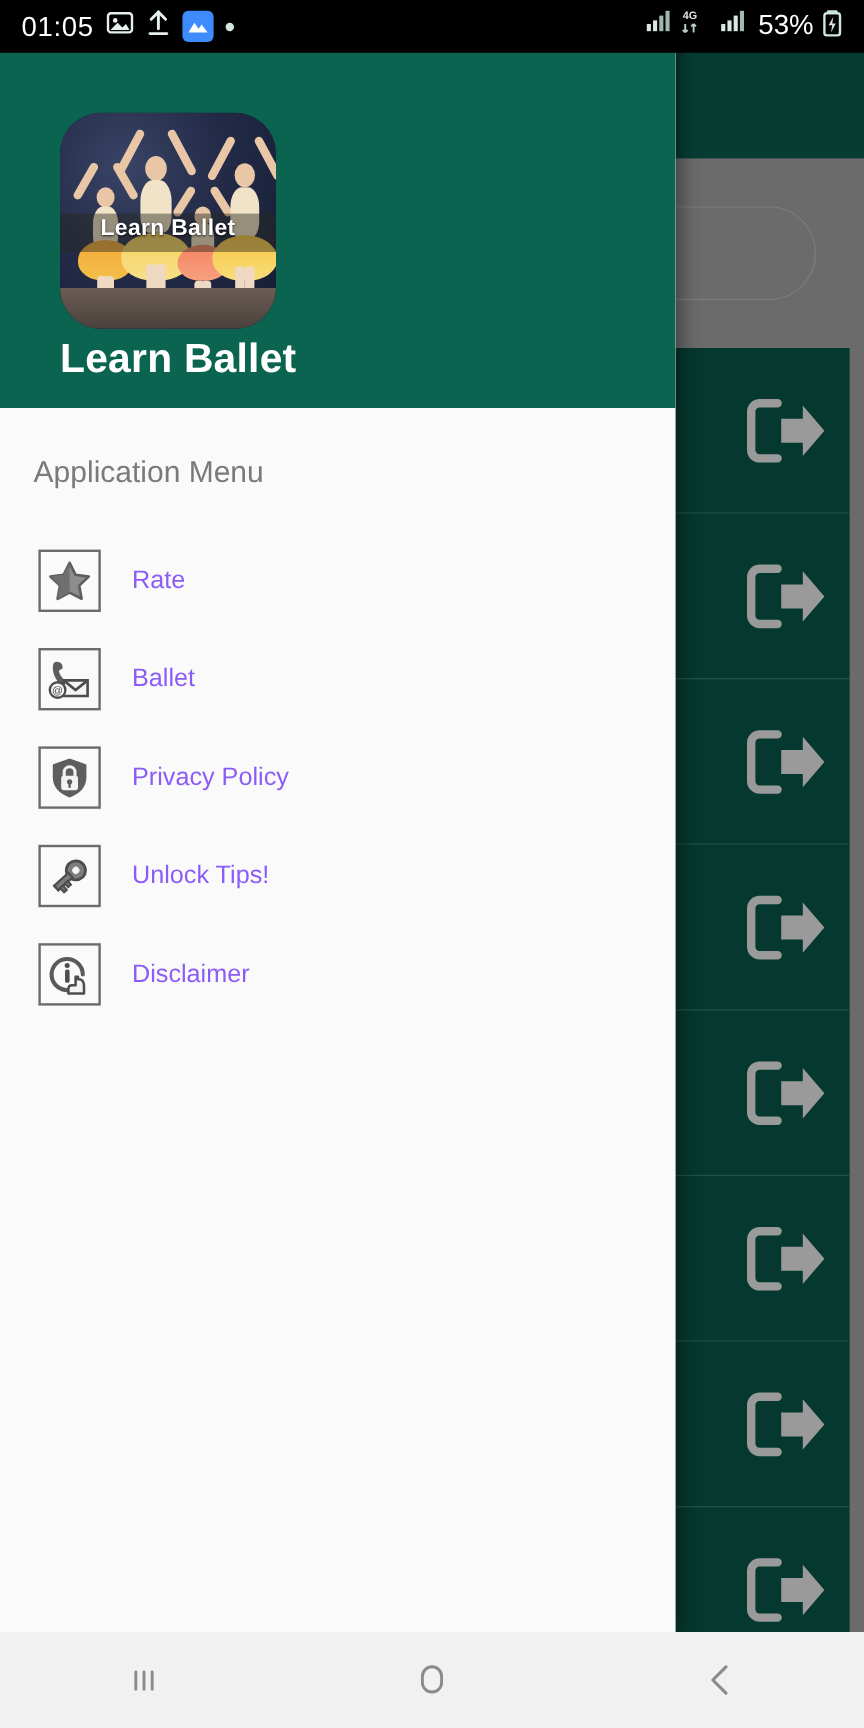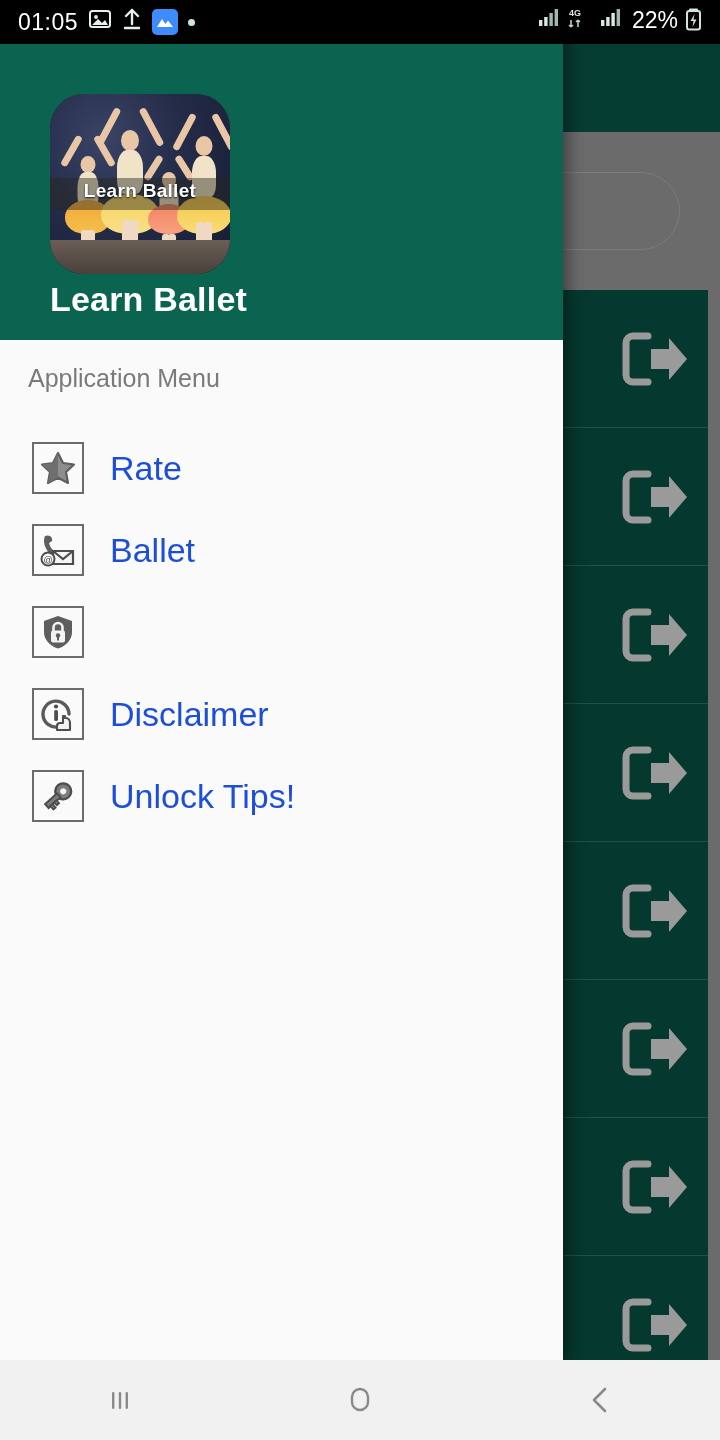--- a/index.html
+++ b/index.html
@@ -206,21 +206,21 @@
   .drawer-app-title {
     position: absolute;
     left: 50px;
     top: 280px;
     color: #ffffff;
     font-size: 34px;
     font-weight: bold;
     letter-spacing: .2px;
   }
   .drawer-menu {
-    padding-top: 24px;
+    padding-top: 40px;
   }
   .menu-section-title {
     color: #7a7a7a;
     font-size: 25px;
     padding: 0 0 0 28px;
     margin-bottom: 34px;
   }
   .menu-item {
     display: flex;
     align-items: center;
@@ -234,22 +234,22 @@
     flex: 0 0 52px;
     border: 2px solid #6b6b6b;
     box-sizing: border-box;
     display: flex;
     align-items: center;
     justify-content: center;
     background: #fafafa;
   }
   .menu-label {
     margin-left: 26px;
-    font-size: 34px;
-    color: #1d4ed8;
+    font-size: 21px;
+    color: #8b5cf6;
   }
 
   
   #statusbar {
     position: absolute;
     left: 0; top: 0;
     width: 720px;
     height: 44px;
     background: #000000;
     display: flex;
@@ -512,49 +512,50 @@
       <div class="menu-item">
         <span class="menu-icon">
           <svg width="38" height="38" viewBox="0 0 38 38" aria-hidden="true">
             <path d="M19 3 L33 8 V19 C33 27 27 33 19 35.5 C11 33 5 27 5 19 V8 Z" fill="#5e5e5e"></path>
             <path d="M14.5 18 V14.5 a4.5 4.5 0 0 1 9 0 V18" fill="none" stroke="#f3f3f3" stroke-width="2.6"></path>
             <rect x="12" y="17.5" width="14" height="12" rx="2" fill="#f3f3f3"></rect>
             <circle cx="19" cy="22.5" r="2.2" fill="#5e5e5e"></circle>
             <rect x="18" y="23" width="2" height="4.5" fill="#5e5e5e"></rect>
           </svg>
         </span>
-      </div>
-
-      <div class="menu-item">
-        <span class="menu-icon">
-          <svg width="38" height="38" viewBox="0 0 38 38" aria-hidden="true">
-            <path d="M30 19 A13 13 0 1 0 19 32" fill="none" stroke="#5a5a5a" stroke-width="3.4" stroke-linecap="round"></path>
-            <circle cx="17" cy="11.5" r="2.1" fill="#4d4d4d"></circle>
-            <rect x="15.2" y="15" width="3.8" height="11" rx="1.6" fill="#4d4d4d"></rect>
-            <path d="M24 21 v7 h-3 c-2 0-3 1-3 3 v4 h13 v-7 c0-3-2-5-4-5 h-1 v-2 z" fill="#f3f3f3" stroke="#4d4d4d" stroke-width="2.1" stroke-linejoin="round"></path>
-          </svg>
-        </span>
-        <span class="menu-label">Disclaimer</span>
+        <span class="menu-label">Privacy Policy</span>
       </div>
 
       <div class="menu-item">
         <span class="menu-icon">
           <svg width="38" height="38" viewBox="0 0 38 38" aria-hidden="true">
             <g transform="rotate(-42 19 19)">
               <circle cx="26" cy="19" r="8" fill="#7d7d7d" stroke="#4d4d4d" stroke-width="2.3"></circle>
               <circle cx="26" cy="19" r="3" fill="#f3f3f3"></circle>
               <rect x="4" y="16.4" width="16" height="5.2" fill="#7d7d7d" stroke="#4d4d4d" stroke-width="2"></rect>
               <rect x="6.5" y="21" width="3" height="5" fill="#7d7d7d" stroke="#4d4d4d" stroke-width="1.8"></rect>
               <rect x="12" y="21" width="3" height="4" fill="#7d7d7d" stroke="#4d4d4d" stroke-width="1.8"></rect>
             </g>
           </svg>
         </span>
         <span class="menu-label">Unlock Tips!</span>
       </div>
 
+      <div class="menu-item">
+        <span class="menu-icon">
+          <svg width="38" height="38" viewBox="0 0 38 38" aria-hidden="true">
+            <path d="M30 19 A13 13 0 1 0 19 32" fill="none" stroke="#5a5a5a" stroke-width="3.4" stroke-linecap="round"></path>
+            <circle cx="17" cy="11.5" r="2.1" fill="#4d4d4d"></circle>
+            <rect x="15.2" y="15" width="3.8" height="11" rx="1.6" fill="#4d4d4d"></rect>
+            <path d="M24 21 v7 h-3 c-2 0-3 1-3 3 v4 h13 v-7 c0-3-2-5-4-5 h-1 v-2 z" fill="#f3f3f3" stroke="#4d4d4d" stroke-width="2.1" stroke-linejoin="round"></path>
+          </svg>
+        </span>
+        <span class="menu-label">Disclaimer</span>
+      </div>
+
     </div>
   </div>
 
   <div id="statusbar">
     <div class="sb-left">
       <span class="sb-time">01:05</span>
 
       <span>
         <svg width="24" height="24" viewBox="0 0 24 24" aria-hidden="true">
           <rect x="2" y="4" width="20" height="16" rx="2.5" fill="none" stroke="#e6f1ee" stroke-width="2"></rect>
@@ -600,21 +601,21 @@
 
       <span>
         <svg width="22" height="20" viewBox="0 0 22 20" aria-hidden="true">
           <rect x="1" y="13" width="3.4" height="6" fill="#d9e8e4"></rect>
           <rect x="6.2" y="10" width="3.4" height="9" fill="#d9e8e4"></rect>
           <rect x="11.4" y="6" width="3.4" height="13" fill="#d9e8e4"></rect>
           <rect x="16.6" y="2" width="3.4" height="17" fill="#9fb8b2"></rect>
         </svg>
       </span>
 
-      <span class="sb-batt-text">22%</span>
+      <span class="sb-batt-text">53%</span>
 
       <span>
         <svg width="17" height="24" viewBox="0 0 17 24" aria-hidden="true">
           <rect x="4" y="1.5" width="9" height="2.5" rx="1" fill="#cfe6e0"></rect>
           <rect x="2" y="4" width="13" height="18.5" rx="2.2" fill="none" stroke="#cfe6e0" stroke-width="2"></rect>
           <path d="M9.5 7 L5.5 14 H8.5 L7.5 20 L11.5 12.5 H8.5 Z" fill="#cfe6e0"></path>
         </svg>
       </span>
     </div>
   </div>

